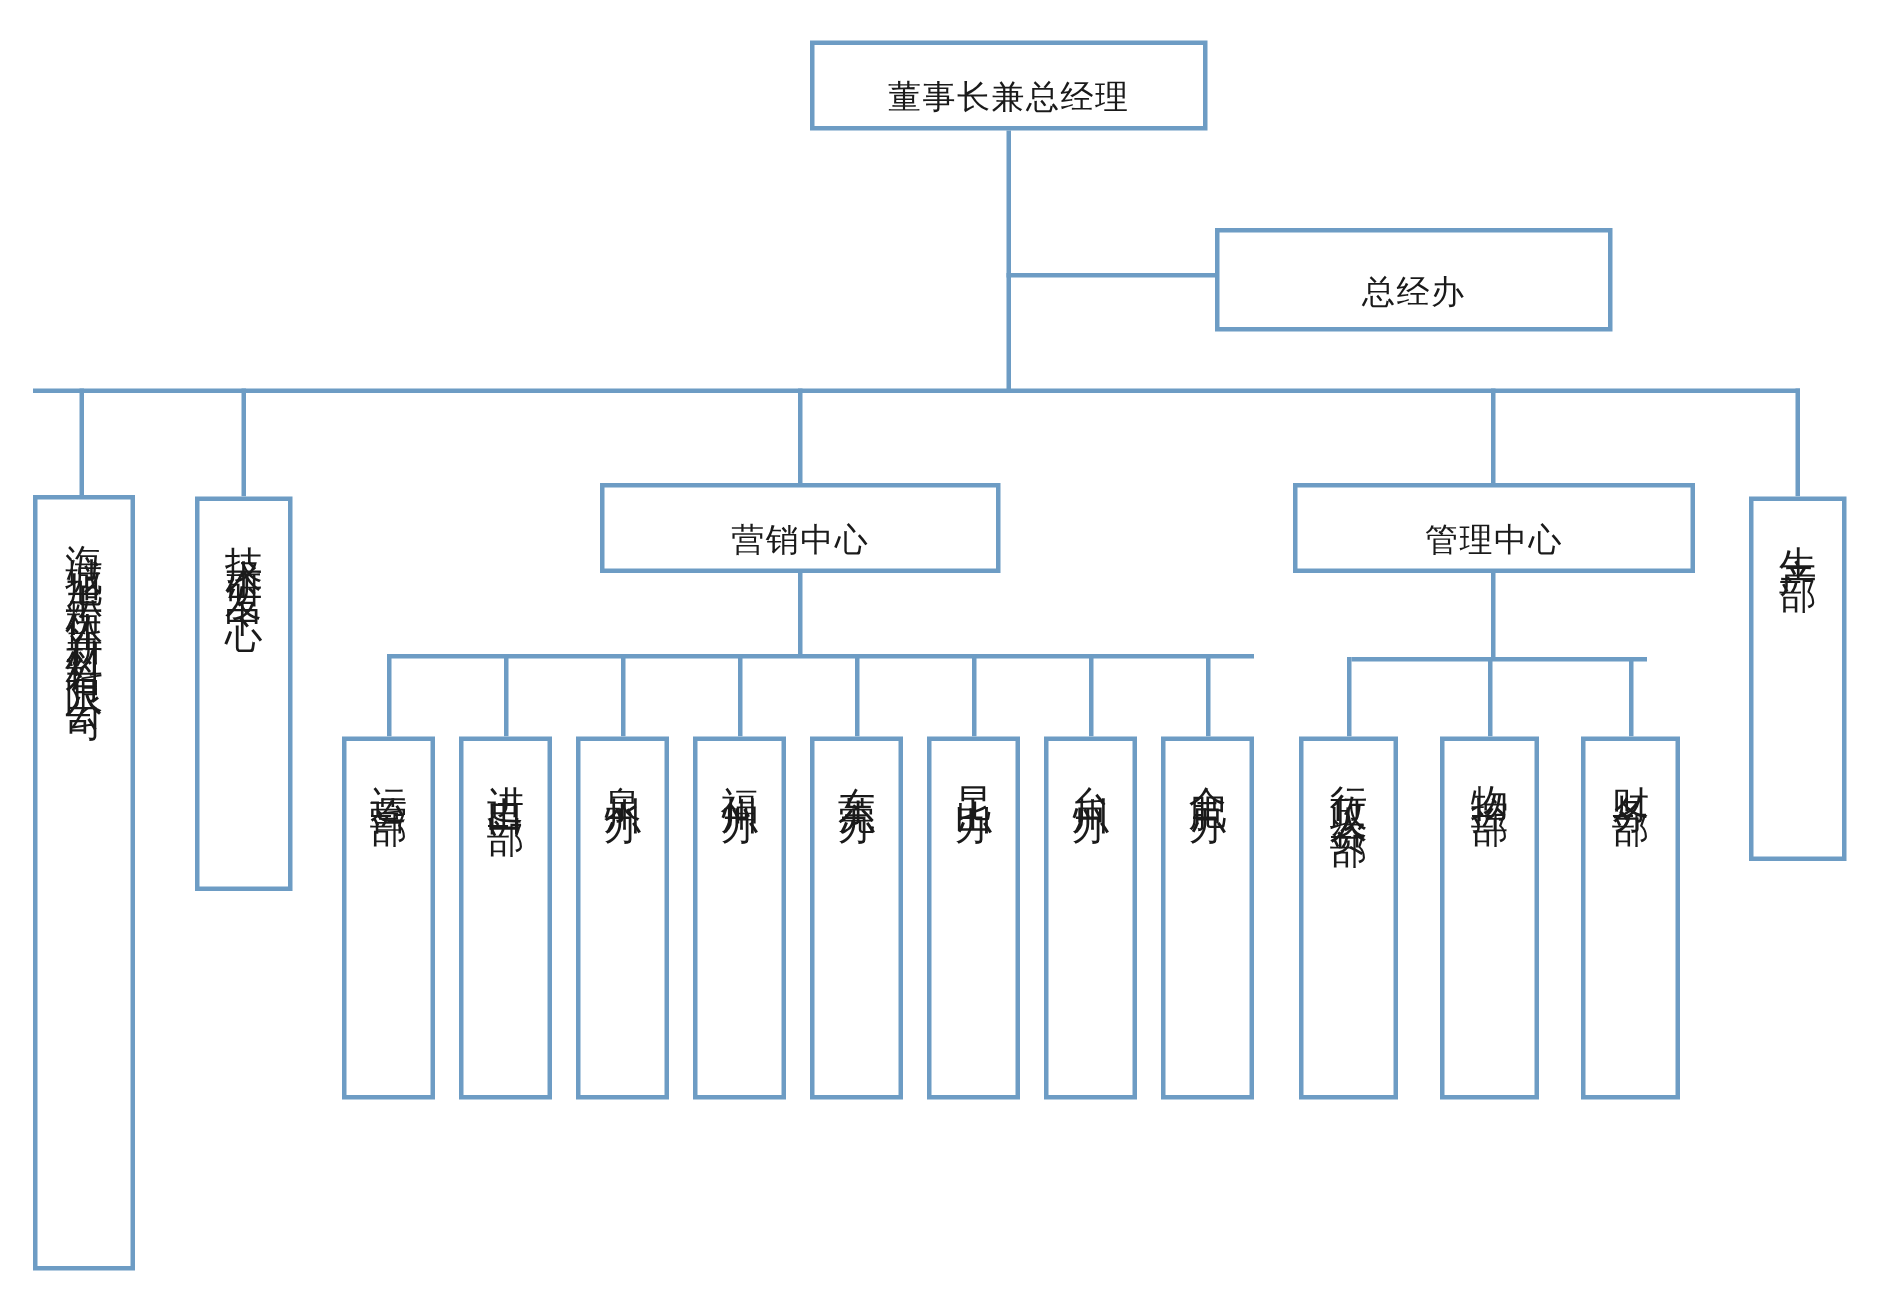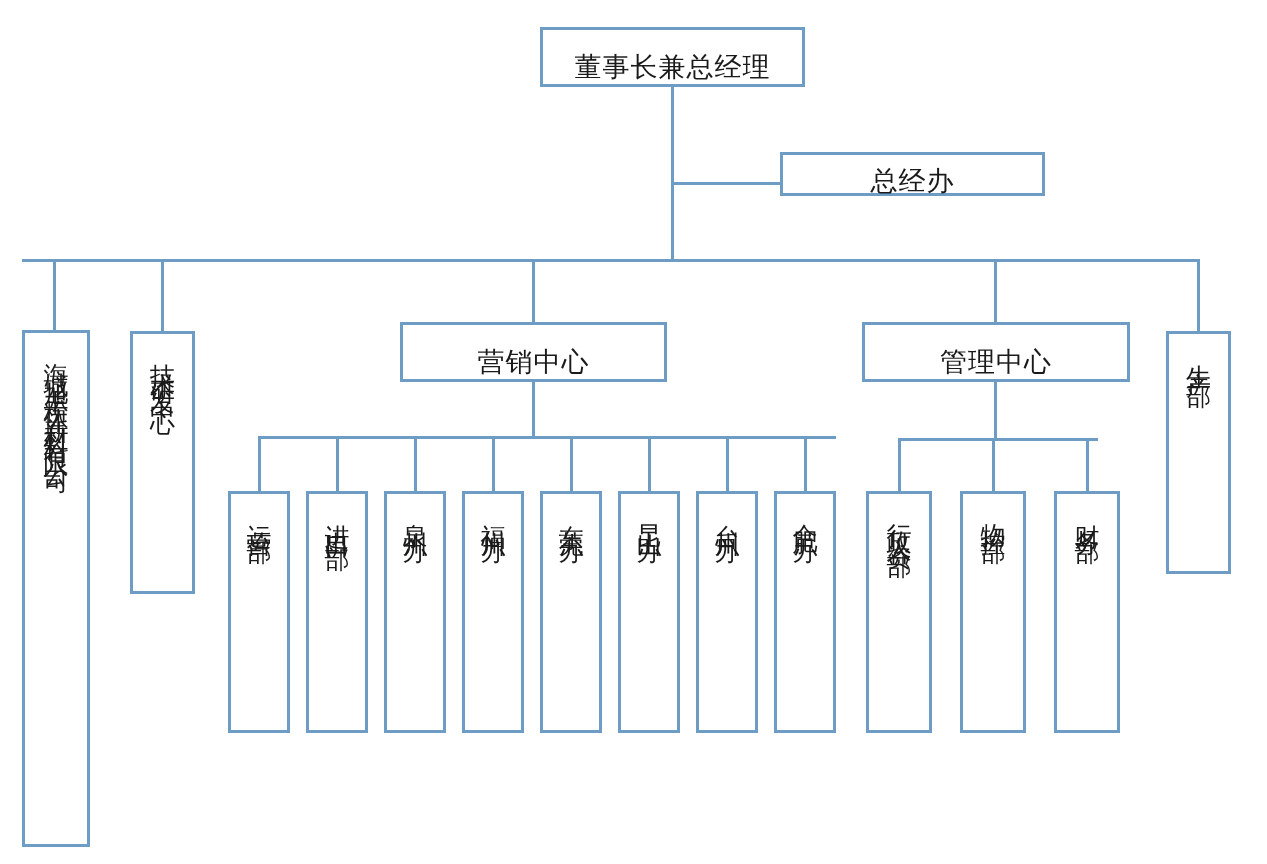--- a/index.html
+++ b/index.html
@@ -30,21 +30,21 @@
     color: #1a1a1a;
   }
   .node .label {
     display: block;
     text-align: center;
     line-height: 1.02;
     white-space: pre-line;
   }
   
   .node.h .label {
-    font-size: 27px;
+    font-size: 22px;
     letter-spacing: 1px;
     writing-mode: horizontal-tb;
     margin-top: 19px;
   }
   
   .node.v {
     align-items: flex-start;
     justify-content: center;
   }
   .node.v .label {
@@ -71,21 +71,21 @@
 
 <div id="chart-root">
 
   <div class="node h" style="left:540px; top:27px; width:265px; height:60px;">
     <span class="label">董事长兼总经理</span>
   </div>
 
   <div class="conn vline" style="left:671px; top:87px; width:3px; height:174px;"></div>
 
   <div class="conn hline" style="left:671px; top:182px; width:142px; height:3px;"></div>
-  <div class="node h" style="left:780px; top:152px; width:265px; height:44px;font-family:Liberation Mono, monospace;">
+  <div class="node h" style="left:810px; top:152px; width:265px; height:69px;">
     <span class="label">总经办</span>
   </div>
 
   <div class="conn hline" style="left:22px; top:259px; width:1178px; height:3px;"></div>
 
   <div class="conn vline" style="left:53px; top:259px; width:3px; height:72px;"></div>
   <div class="conn vline" style="left:161px; top:259px; width:3px; height:72px;"></div>
   <div class="conn vline" style="left:532px; top:259px; width:3px; height:64px;"></div>
   <div class="conn vline" style="left:994px; top:259px; width:3px; height:64px;"></div>
   <div class="conn vline" style="left:1197px; top:259px; width:3px; height:72px;"></div>

